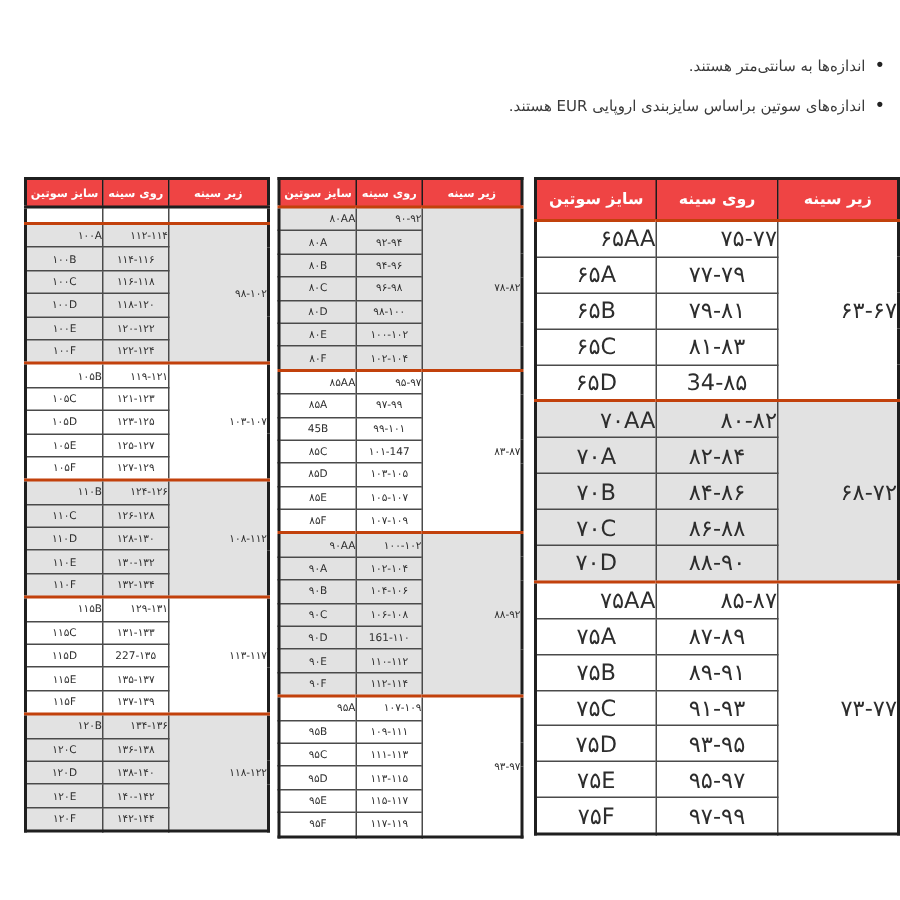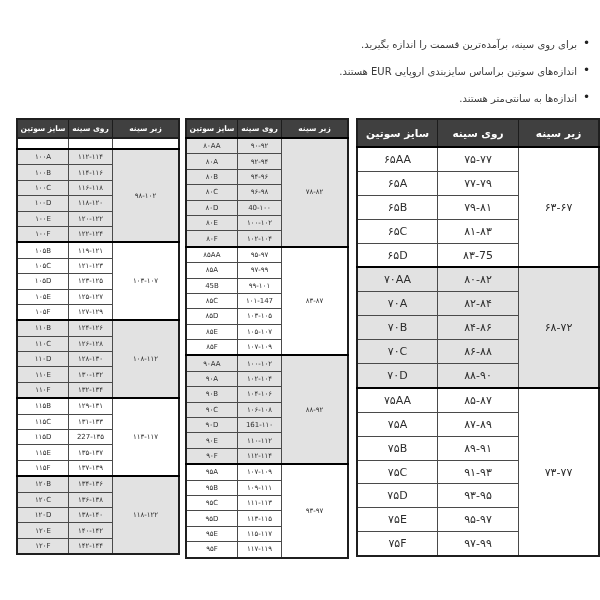--- a/index.html
+++ b/index.html
@@ -28,54 +28,53 @@
     display:flex;direction:ltr;align-items:flex-start;
   }
   table.size-table{
     border-collapse:collapse;table-layout:fixed;direction:rtl;
     border:2px solid #1f1f1f;
   }
   #table-left{width:159px;margin-right:5px;}
   #table-mid{width:158px;margin-right:7px;}
   #table-main{width:238px;}
   .size-table th{
-    background:#404040;color:#ffffff;font-weight:bold;
+    background:#ef4444;color:#ffffff;font-weight:bold;
     border:1px solid #1c1c1c;text-align:center;vertical-align:middle;
     padding:0;
   }
   .size-table thead tr{border-bottom:2px solid #1f1f1f;}
   .size-table td{
     border:1px solid #4a4a4a;text-align:center;vertical-align:middle;
     color:#2d2d2d;padding:0;background:#fff;
   }
-  tr.group-start td{border-top:2px solid #000000;}
+  tr.group-start td{border-top:2px solid #c2410c;text-align:right;}
   tr.shade-gray td{background:#e2e2e2;}
   tr.shade-white td{background:#ffffff;}
   tr.empty-row td{background:#ffffff;height:9px;}
   td.num{direction:ltr;unicode-bidi:isolate;}
   
   .small th{height:17px;font-size:7.5px;}
   .small td{height:14.4px;font-size:7px;}
   .small th.col-under{width:65px;}
   .small th.col-over{width:43px;}
   .small th.col-size{width:50px;}
   
   .main th{height:26px;font-size:10.5px;}
-  .main td{height:22.9px;font-size:11px;}
+  .main td{height:22.9px;font-size:15px;}
   .main th.col-under{width:79px;}
   .main th.col-over{width:80px;}
   .main th.col-size{width:79px;}
 </style>
 </head>
 <body>
 
 <ul class="notes">
-  <li>برای روی سینه، برآمده‌ترین قسمت را اندازه بگیرید.</li>
+  <li>اندازه‌ها به سانتی‌متر هستند.</li>
   <li>اندازه‌های سوتین براساس سایزبندی اروپایی EUR هستند.</li>
-  <li>اندازه‌ها به سانتی‌متر هستند.</li>
 </ul>
 
 <div class="tables-row">
 
   <table id="table-left" class="size-table small">
     <thead>
       <tr>
         <th class="col-under">زیر سینه</th>
         <th class="col-over">روی سینه</th>
         <th class="col-size">سایز سوتین</th>
@@ -219,21 +218,21 @@
         </tr>
         <tr class="shade-gray">
           <td class="num">۹۴-۹۶</td>
           <td class="num">۸۰B</td>
         </tr>
         <tr class="shade-gray">
           <td class="num">۹۶-۹۸</td>
           <td class="num">۸۰C</td>
         </tr>
         <tr class="shade-gray">
-          <td class="num">40-۱۰۰</td>
+          <td class="num">۹۸-۱۰۰</td>
           <td class="num">۸۰D</td>
         </tr>
         <tr class="shade-gray">
           <td class="num">۱۰۰-۱۰۲</td>
           <td class="num">۸۰E</td>
         </tr>
         <tr class="shade-gray">
           <td class="num">۱۰۲-۱۰۴</td>
           <td class="num">۸۰F</td>
         </tr>
@@ -343,21 +342,21 @@
         </tr>
         <tr class="shade-white">
           <td class="num">۷۹-۸۱</td>
           <td class="num">۶۵B</td>
         </tr>
         <tr class="shade-white">
           <td class="num">۸۱-۸۳</td>
           <td class="num">۶۵C</td>
         </tr>
         <tr class="shade-white">
-          <td class="num">۸۳-75</td>
+          <td class="num">34-۸۵</td>
           <td class="num">۶۵D</td>
         </tr>
         <tr class="shade-gray group-start">
           <td class="num under" rowspan="5">۶۸-۷۲</td>
           <td class="num">۸۰-۸۲</td>
           <td class="num">۷۰AA</td>
         </tr>
         <tr class="shade-gray">
           <td class="num">۸۲-۸۴</td>
           <td class="num">۷۰A</td>

